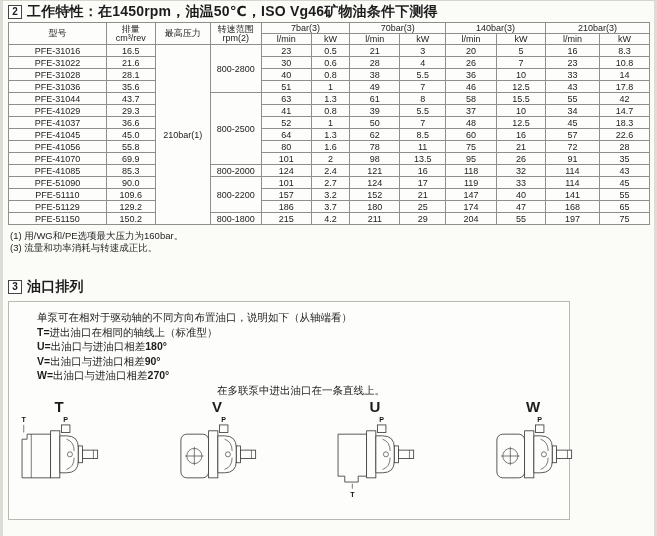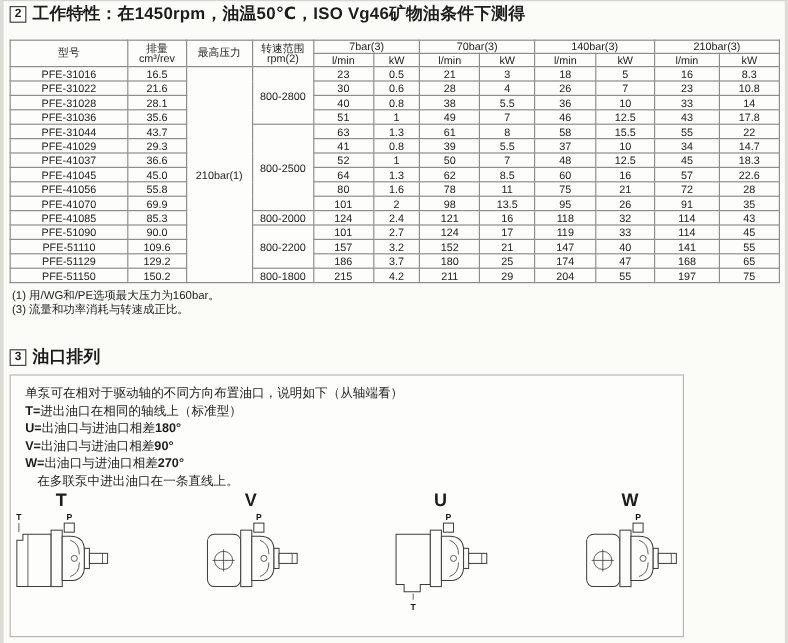--- a/index.html
+++ b/index.html
@@ -22,42 +22,42 @@
   .sec-head{display:flex;align-items:center;gap:5px;height:15px;}
   .numbox{
     display:inline-flex;align-items:center;justify-content:center;
     width:12px;height:12px;border:1px solid #444;
     font-size:10px;font-weight:bold;line-height:1;background:#fff;
   }
   .sec-title{font-size:14px;font-weight:bold;letter-spacing:0.2px;}
   
   table.spec{
     border-collapse:collapse;table-layout:fixed;width:642px;
-    margin-top:14px;font-size:9px;
+    margin-top:3px;font-size:9px;
   }
   table.spec th, table.spec td{
     border:1px solid #8e8e8c;
     padding:0 1px;text-align:center;vertical-align:middle;
     font-weight:normal;height:11px;line-height:10px;
     background:#fdfdfb;color:#222;
     overflow:hidden;white-space:nowrap;
   }
   table.spec thead th{height:10px;line-height:9px;}
   table.spec .two{height:20px;line-height:9px;}
   
   .footnotes{margin:5px 0 12px 2px;font-size:9.5px;line-height:11.5px;color:#222;}
   
   .sec3{margin-top:26px;}
   .port-box{
     box-sizing:border-box;margin-top:7px;width:562px;height:219px;
     border:1px solid #b9b8b2;background:#fdfdfb;
-    padding:8px 14px 0 12px;font-size:10.5px;line-height:14.5px;
+    padding:8px 14px 0 28px;font-size:10.5px;line-height:14.5px;
   }
   .def-line .lead,.def-line .tail{font-weight:bold;}
-  .note-line{padding-left:10px;}
+  .note-line{padding-left:10px;text-align:center;}
   
   .diagrams{display:flex;justify-content:center;gap:46px;margin-top:2px;}
   .fig{width:112px;text-align:center;}
   .fig-letter{font-size:15px;font-weight:bold;line-height:15px;margin-bottom:0;}
   .fig svg{display:block;}
   .draw{stroke:#3c3c3c;fill:#fdfdfb;stroke-width:1;}
   .thin{stroke:#3c3c3c;fill:none;stroke-width:0.8;}
   .portlabel{font-size:8.5px;font-weight:bold;fill:#111;font-family:"Liberation Sans","DejaVu Sans",sans-serif;}
 </style>
 </head>
@@ -116,21 +116,21 @@
     <tbody>
         <tr>
           <td>PFE-31016</td>
           <td>16.5</td>
           <td rowspan="15">210bar(1)</td>
           <td rowspan="4">800-2800</td>
           <td>23</td>
           <td>0.5</td>
           <td>21</td>
           <td>3</td>
-          <td>18</td>
+          <td>20</td>
           <td>5</td>
           <td>16</td>
           <td>8.3</td>
         </tr>
         <tr>
           <td>PFE-31022</td>
           <td>21.6</td>
           <td>30</td>
           <td>0.6</td>
           <td>28</td>
@@ -168,21 +168,21 @@
           <td>PFE-31044</td>
           <td>43.7</td>
           <td rowspan="6">800-2500</td>
           <td>63</td>
           <td>1.3</td>
           <td>61</td>
           <td>8</td>
           <td>58</td>
           <td>15.5</td>
           <td>55</td>
-          <td>22</td>
+          <td>42</td>
         </tr>
         <tr>
           <td>PFE-41029</td>
           <td>29.3</td>
           <td>41</td>
           <td>0.8</td>
           <td>39</td>
           <td>5.5</td>
           <td>37</td>
           <td>10</td>

